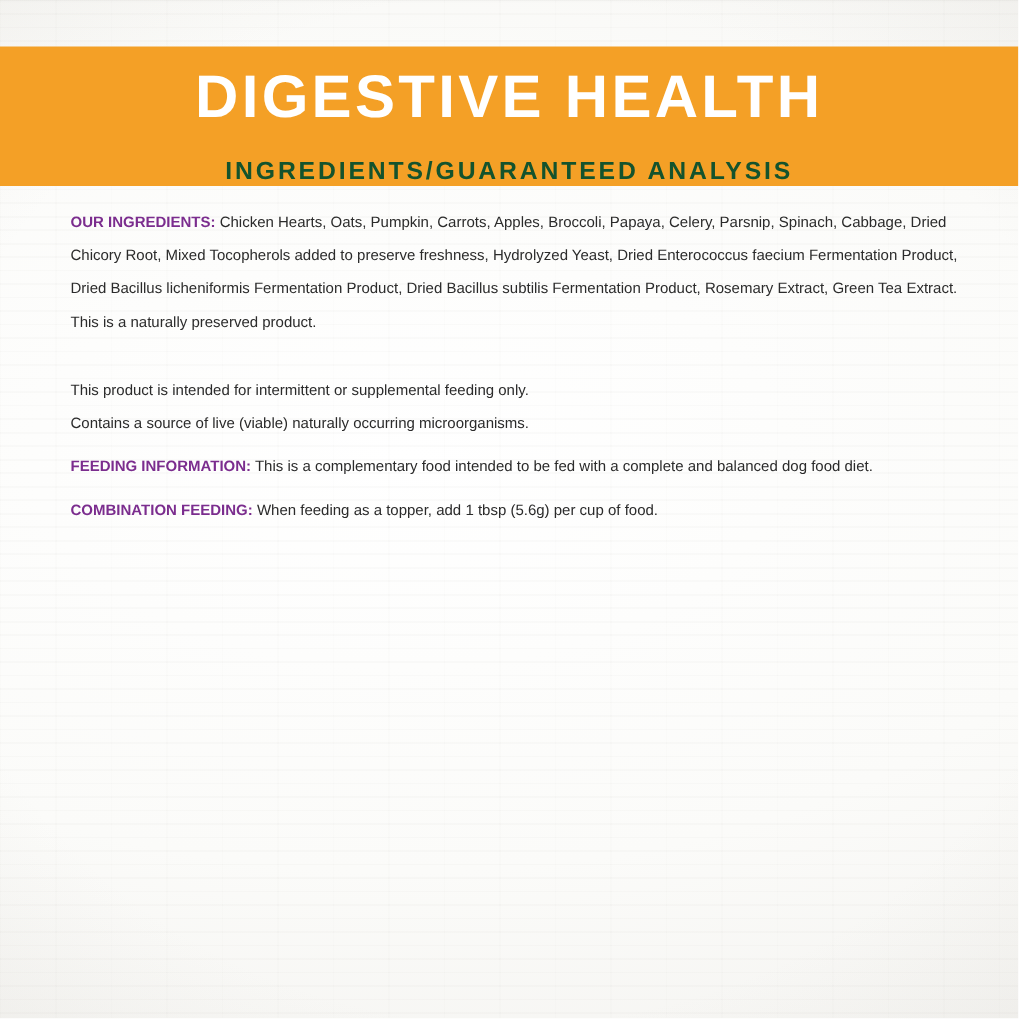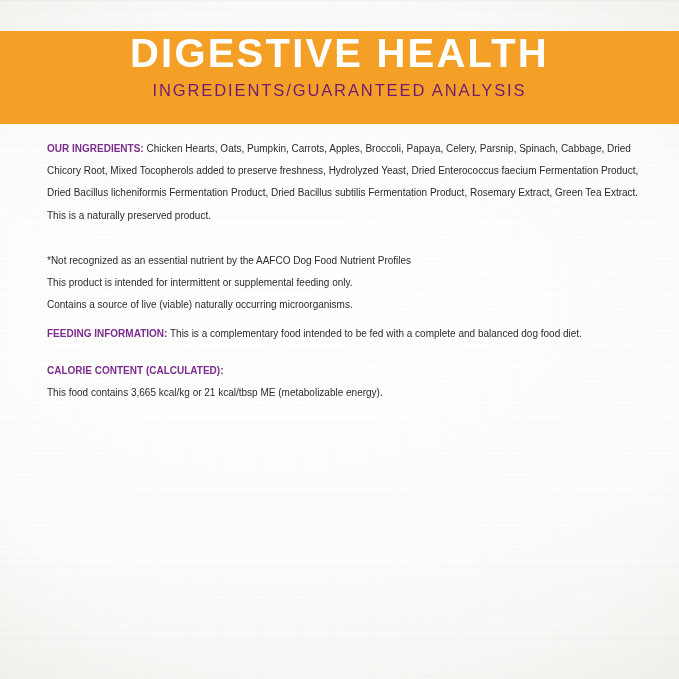--- a/index.html
+++ b/index.html
@@ -55,39 +55,39 @@
   .banner {
     position: absolute;
     top: 31px;
     left: 0;
     right: 0;
     height: 93px;
     background: #f4a026;
     display: flex;
     flex-direction: column;
     align-items: center;
-    justify-content: flex-start;
+    justify-content: flex-end;
     z-index: 3;
   }
   .banner-title {
     color: #ffffff;
     font-size: 40px;
     line-height: 44px;
     font-weight: bold;
     letter-spacing: 2.2px;
     text-align: center;
   }
   .banner-sub {
-    color: #701a75;
+    color: #14532d;
     font-size: 16.5px;
     line-height: 20px;
-    font-weight: normal;
+    font-weight: bold;
     letter-spacing: 1.9px;
     text-align: center;
-    margin-top: 5px;
+    margin-top: 17px;
   }
 
   .content {
     position: absolute;
     top: 138px;
     left: 47px;
     right: 35px;
     z-index: 2;
     color: #2b2b2b;
     font-size: 10px;
@@ -129,35 +129,33 @@
 
     <div class="block-tight">
       <p class="para"><span class="lead">OUR INGREDIENTS:</span><span> Chicken Hearts, Oats, Pumpkin, Carrots, Apples, Broccoli, Papaya, Celery, Parsnip, Spinach, Cabbage, Dried Chicory Root, Mixed Tocopherols added to preserve freshness, Hydrolyzed Yeast, Dried Enterococcus faecium Fermentation Product, Dried Bacillus licheniformis Fermentation Product, Dried Bacillus subtilis Fermentation Product, Rosemary Extract, Green Tea Extract.</span></p>
       <p class="para italic">This is a naturally preserved product.</p>
     </div>
 
     <div class="spacer-lg"></div>
 
     <div>
       <div class="spacer-sm"></div>
-      <p class="para">*Not recognized as an essential nutrient by the AAFCO Dog Food Nutrient Profiles</p>
       <p class="para">This product is intended for intermittent or supplemental feeding only.</p>
       <p class="para">Contains a source of live (viable) naturally occurring microorganisms.</p>
     </div>
 
     <div class="spacer-sm"></div>
 
     <div>
       <p class="para"><span class="lead">FEEDING INFORMATION:</span><span> This is a complementary food intended to be fed with a complete and balanced dog food diet.</span></p>
     </div>
 
     <div class="spacer-sm"></div>
 
+    <div>
+      <p class="para"><span class="lead">COMBINATION FEEDING:</span><span> When feeding as a topper, add 1 tbsp (5.6g) per cup of food.</span></p>
+    </div>
 
     <div class="spacer-sm"></div>
 
-    <div>
-      <span class="calorie-head">CALORIE CONTENT (CALCULATED):</span>
-      <p class="para">This food contains 3,665 kcal/kg or 21 kcal/tbsp ME (metabolizable energy).</p>
-    </div>
 
   </div>
 </div>
 
 </body></html>

